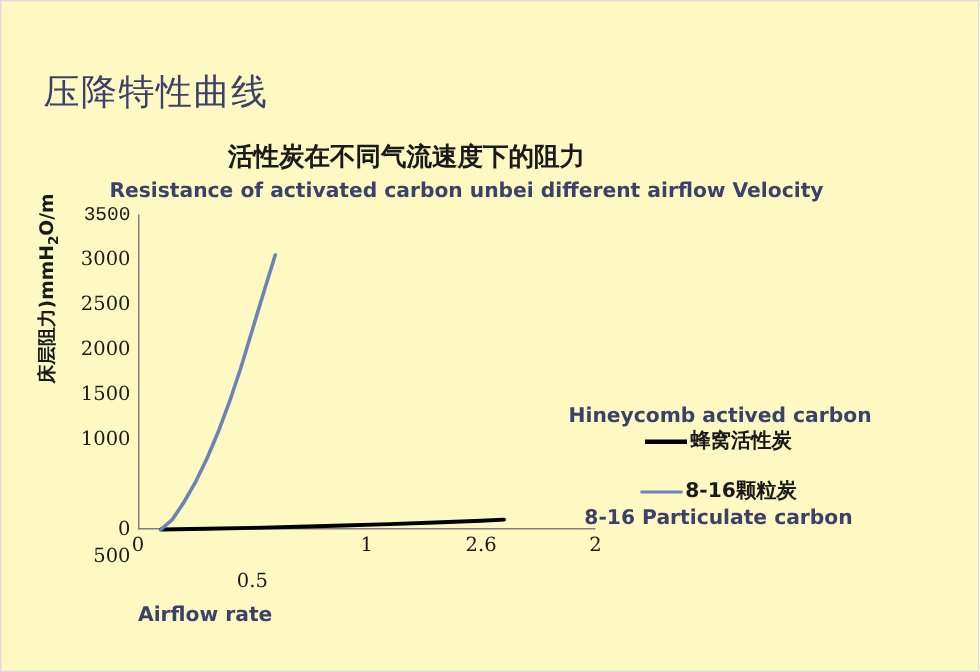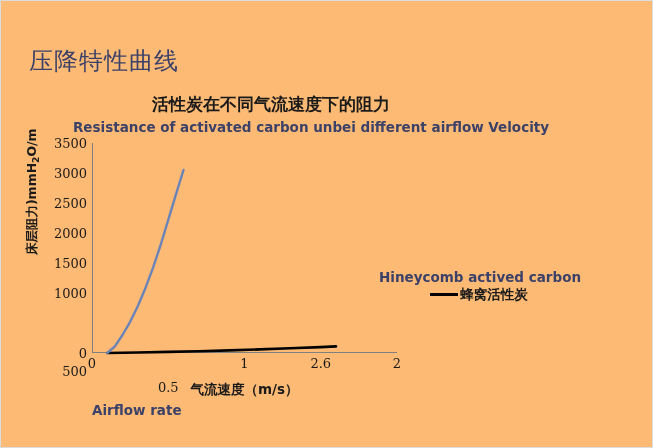--- a/index.html
+++ b/index.html
@@ -8,21 +8,21 @@
     padding: 0;
     background: #ffffff;
   }
   body {
     font-family: "Liberation Sans", "DejaVu Sans", sans-serif;
   }
   #screen {
     position: relative;
     width: 653px;
     height: 448px;
-    background: #fdba74;
+    background: #fef9c3;
     border: 1px solid #dcdcdc;
     box-sizing: border-box;
     overflow: hidden;
   }
 
   
   #slide-title {
     position: absolute;
     left: 28px;
     top: 44px;
@@ -234,21 +234,21 @@
     <div id="chart-title-en">Resistance of activated carbon unbei different airflow Velocity</div>
 
     <div id="ytick-layer">
         <div class="ytick" style="top: 210px;">0</div>
         <div class="ytick" style="top: 180px; margin-top: 48px;">500</div>
         <div class="ytick" style="top: 150px;">1000</div>
         <div class="ytick" style="top: 120px;">1500</div>
         <div class="ytick" style="top: 90px;">2000</div>
         <div class="ytick" style="top: 60px;">2500</div>
         <div class="ytick" style="top: 30px;">3000</div>
-        <div class="ytick" style="top: 0px;">3500</div>
+        <div class="ytick" style="top: 0px; font-family: Liberation Mono, monospace;">3500</div>
       </div>
 
     <div id="ylabel"><span>床层阻力)mmH</span><sub>2</sub><span>O/m</span></div>
 
     <div id="plot-area">
       <div id="axis-y"></div>
       <div id="axis-x"></div>
       <svg id="plot-svg" viewBox="0 0 305 210" preserveAspectRatio="none">
         <polyline id="series-1-path" fill="none" stroke="#000000" stroke-width="2.6" stroke-linecap="round" stroke-linejoin="round" points="15.25,210.00 45.75,209.52 76.25,208.92 106.75,208.20 137.25,207.36 167.75,206.40 198.25,205.32 228.75,204.12 244.00,203.40"></polyline>
         <polyline id="series-2-path" fill="none" stroke="#6b84b8" stroke-width="2.4" stroke-linecap="round" stroke-linejoin="round" points="15.25,210.00 22.88,203.40 30.50,192.00 38.13,178.80 45.75,163.20 53.38,145.20 61.00,124.80 68.63,102.00 76.25,76.80 83.88,51.60 91.50,27.00"></polyline>
@@ -256,27 +256,33 @@
     </div>
 
     <div id="xtick-layer">
         <div class="xtick" style="left: 0px;">0</div>
         <div class="xtick" style="left: 76.25px; margin-top: 24px;">0.5</div>
         <div class="xtick" style="left: 152.5px;">1</div>
         <div class="xtick" style="left: 228.75px;">2.6</div>
         <div class="xtick" style="left: 305px;">2</div>
       </div>
 
-    <div id="xlabel-cn">气流速度（m/s）</div>
     <div id="xlabel-en">Airflow rate</div>
 
     <div id="legend">
       <div id="legend-grp-1">
         <div class="legend-cap">Hineycomb actived carbon</div>
         <div class="legend-row">
           <span class="legend-swatch sw-black"></span>
           <span class="legend-cn">蜂窝活性炭</span>
         </div>
       </div>
+      <div id="legend-grp-2">
+        <div class="legend-row">
+          <span class="legend-swatch sw-blue"></span>
+          <span class="legend-cn">8-16颗粒炭</span>
+        </div>
+        <div class="legend-cap">8-16 Particulate carbon</div>
+      </div>
     </div>
 
   </div>
 </div>
 
 </body></html>

